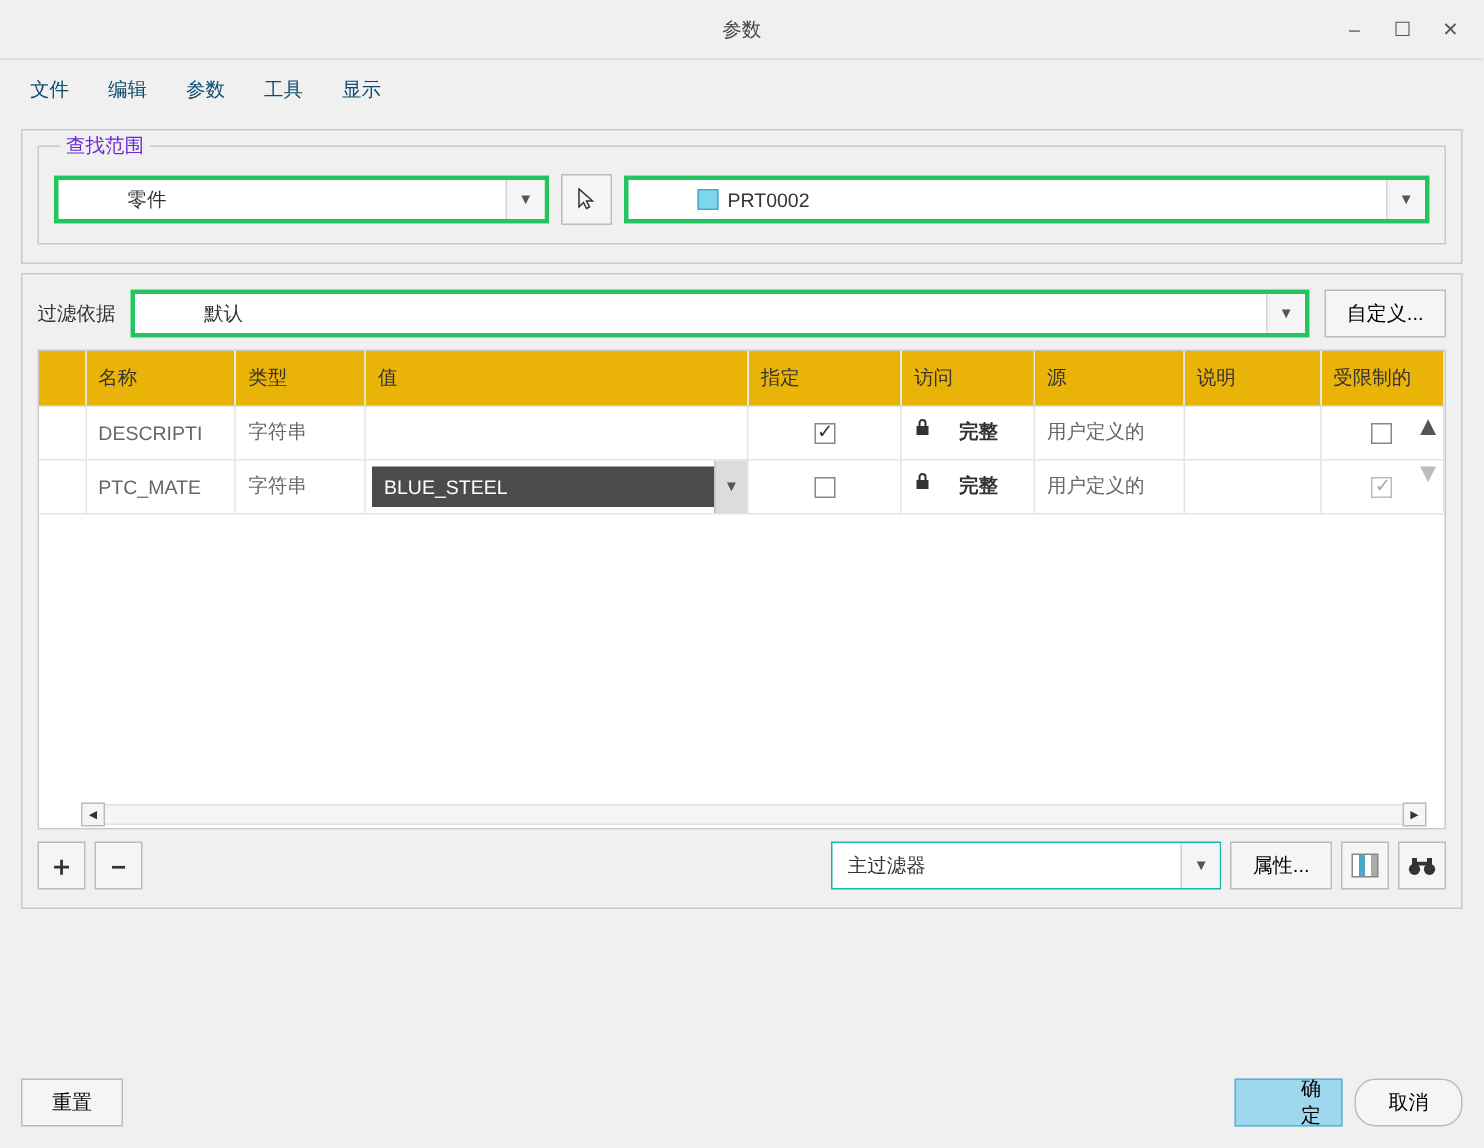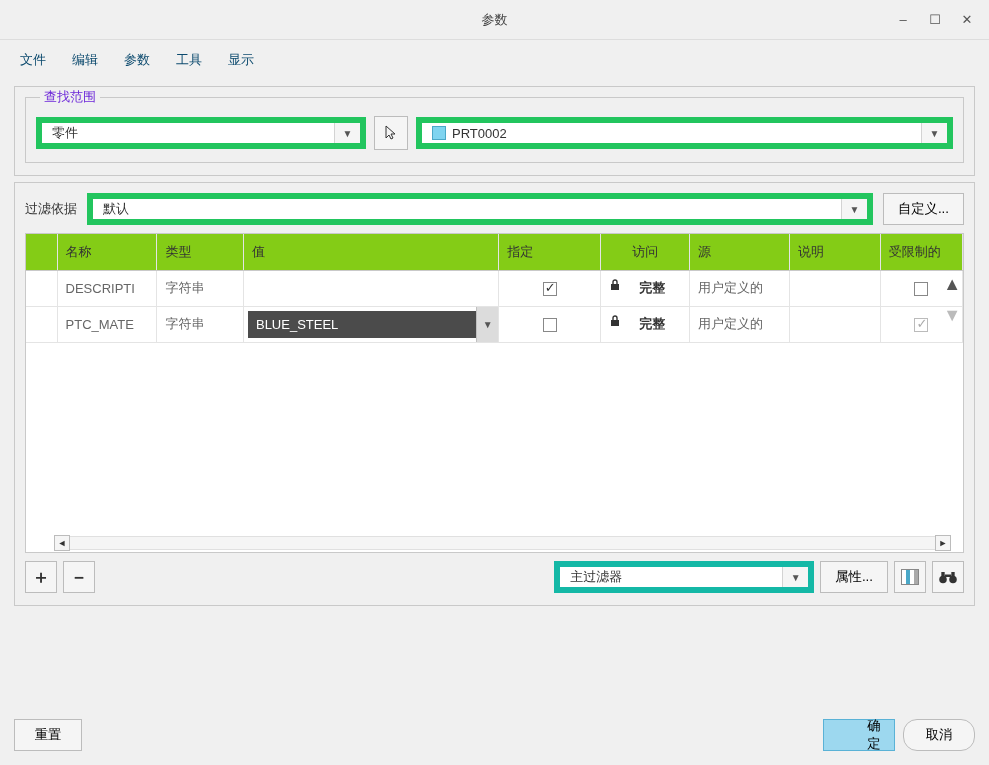--- a/index.html
+++ b/index.html
@@ -67,23 +67,24 @@
   background: #f0f0f0;
   padding: 0 4px;
   color: #6d28d9;
   font-family: Liberation Serif, serif;
 }
 .row-flex { display: flex; gap: 8px; align-items: center; }
 .combo {
   display: flex;
   align-items: center;
   height: 32px;
-  border: 6px solid #22c55e;
+  border: 3px solid #22c55e;
   background: #fff;
   flex: 1;
+  padding-left: 36px;
 }
 .combo-text { flex: 1; padding: 0 10px; color: #333; }
 .combo-arrow {
   width: 26px;
   height: 100%;
   border-left: 1px solid #d3d3d3;
   display: flex;
   align-items: center;
   justify-content: center;
   background: #f5f5f5;
@@ -146,31 +147,31 @@
   border-right: 1px solid #e4e4e4;
   border-bottom: 1px solid #e4e4e4;
   padding: 0 8px;
   height: 36px;
   text-align: left;
   color: #666;
   white-space: nowrap;
   overflow: hidden;
 }
 th {
-  background: #84cc16;
+  background: #eab308;
   color: #333;
   font-weight: normal;
   border-bottom: 1px solid #c9c9c9;
 }
 .col-corner { width: 28px; }
 .col-name { width: 90px; }
 .col-type { width: 78px; }
 .col-value { width: 230px; }
 .col-assign { width: 92px; text-align: center; }
-.col-access { width: 80px; text-align: center; }
+.col-access { width: 80px; }
 .col-source { width: 90px; }
 .col-desc { width: 82px; }
 .col-restrict { width: 74px; text-align: center; }
 th.col-assign, th.col-restrict { text-align: left; }
 td.center { text-align: center; }
 .checkbox {
   width: 14px;
   height: 14px;
   border: 1px solid #888;
   display: inline-block;
@@ -278,21 +279,21 @@
   justify-content: center;
   font-size: 18px;
   font-weight: bold;
   color: #333;
 }
 .main-filter-combo {
   width: 260px;
   display: flex;
   align-items: center;
   height: 32px;
-  border: 6px solid #14b8a6;
+  border: 1px solid #14b8a6;
   background: #fff;
 }
 .columns-icon {
   display: inline-block;
   width: 18px;
   height: 16px;
   background: linear-gradient(to right,#fff 4px,#4aa8c8 4px,#4aa8c8 8px,#fff 8px,#fff 12px,#aaa 12px);
   border: 1px solid #888;
 }
 .binoc svg { width: 20px; height: 16px; }

